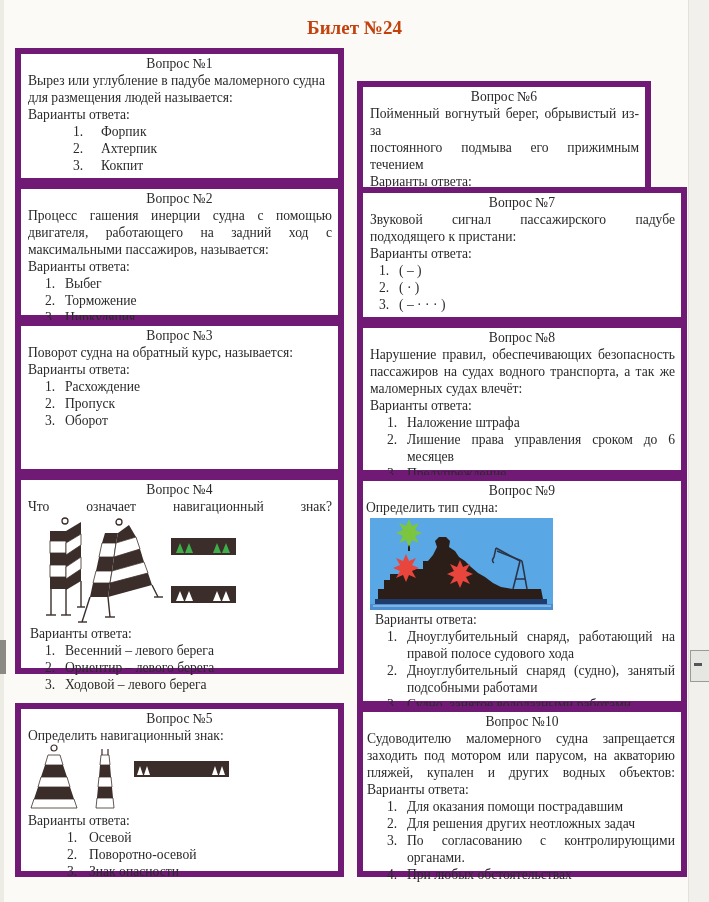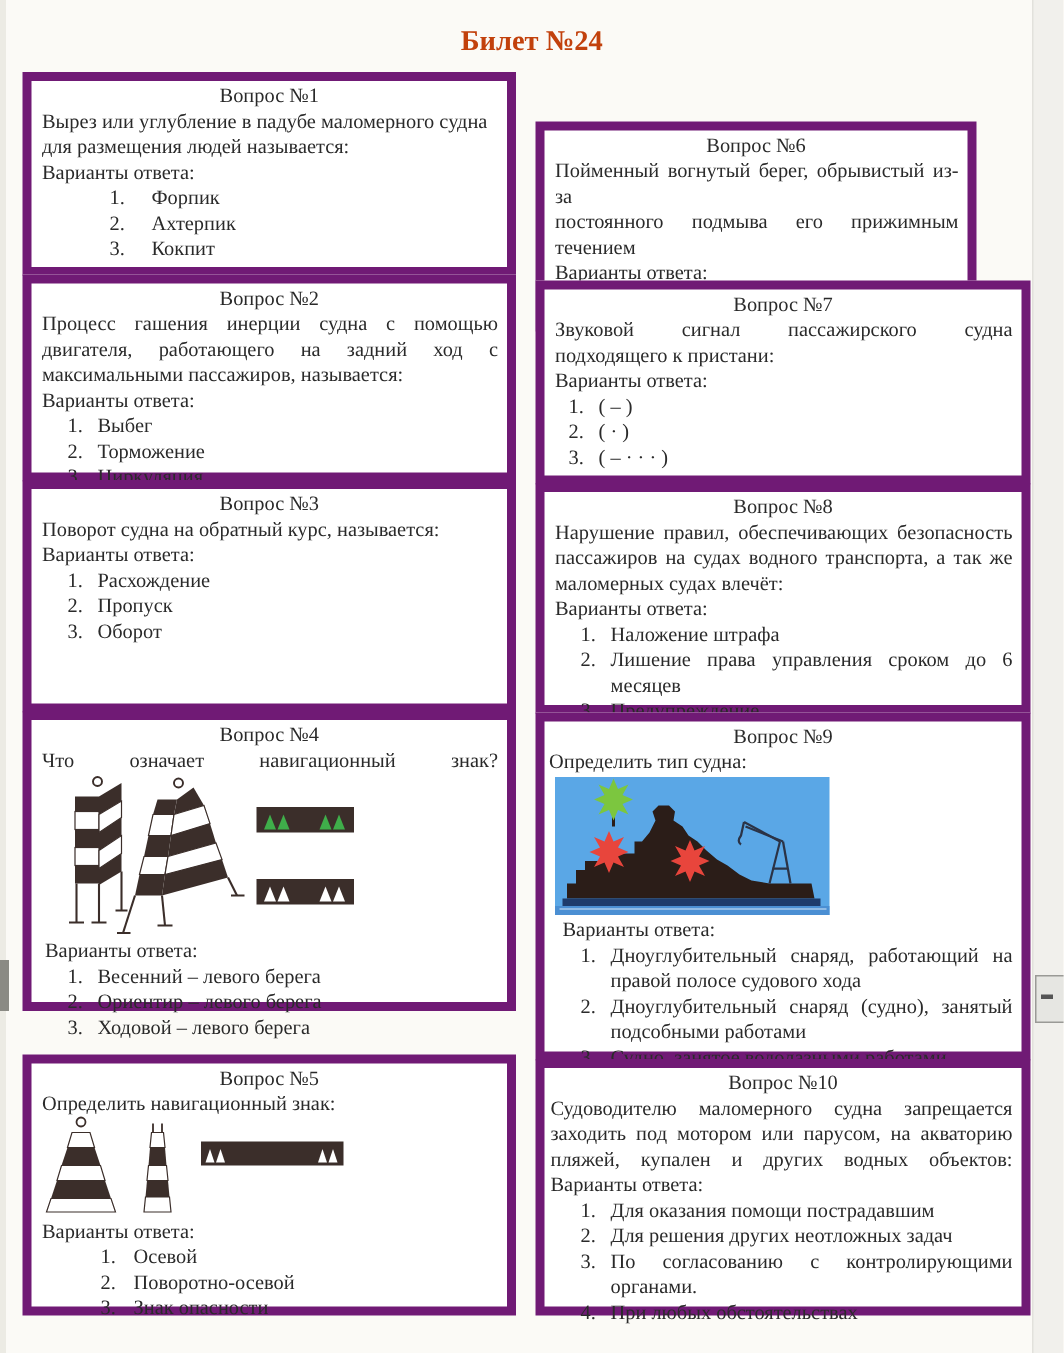--- a/index.html
+++ b/index.html
@@ -210,21 +210,21 @@
   <ol class="ind1" style="margin-left:-11px;">
     <li><span class="num">1.</span><span>Побочень.</span></li>
     <li><span class="num">2.</span><span>Яр.</span></li>
     <li><span class="num">3.</span><span>Полица.</span></li>
   </ol>
 </div>
 
 <div class="box" style="left:357px; top:187px; width:330px; height:136px;">
   <div class="qhead">Вопрос №7</div>
   <div class="qtext">
-    <div class="justify-line">Звуковой сигнал пассажирского судна</div>
+    <div class="justify-line">Звуковой сигнал пассажирского падубе</div>
     <div>подходящего к пристани:</div>
   </div>
   <div class="label">Варианты ответа:</div>
   <ol class="ind3">
     <li><span class="num">1.</span><span>( – )</span></li>
     <li><span class="num">2.</span><span>( · )</span></li>
     <li><span class="num">3.</span><span>( – · · · )</span></li>
   </ol>
 </div>
 

